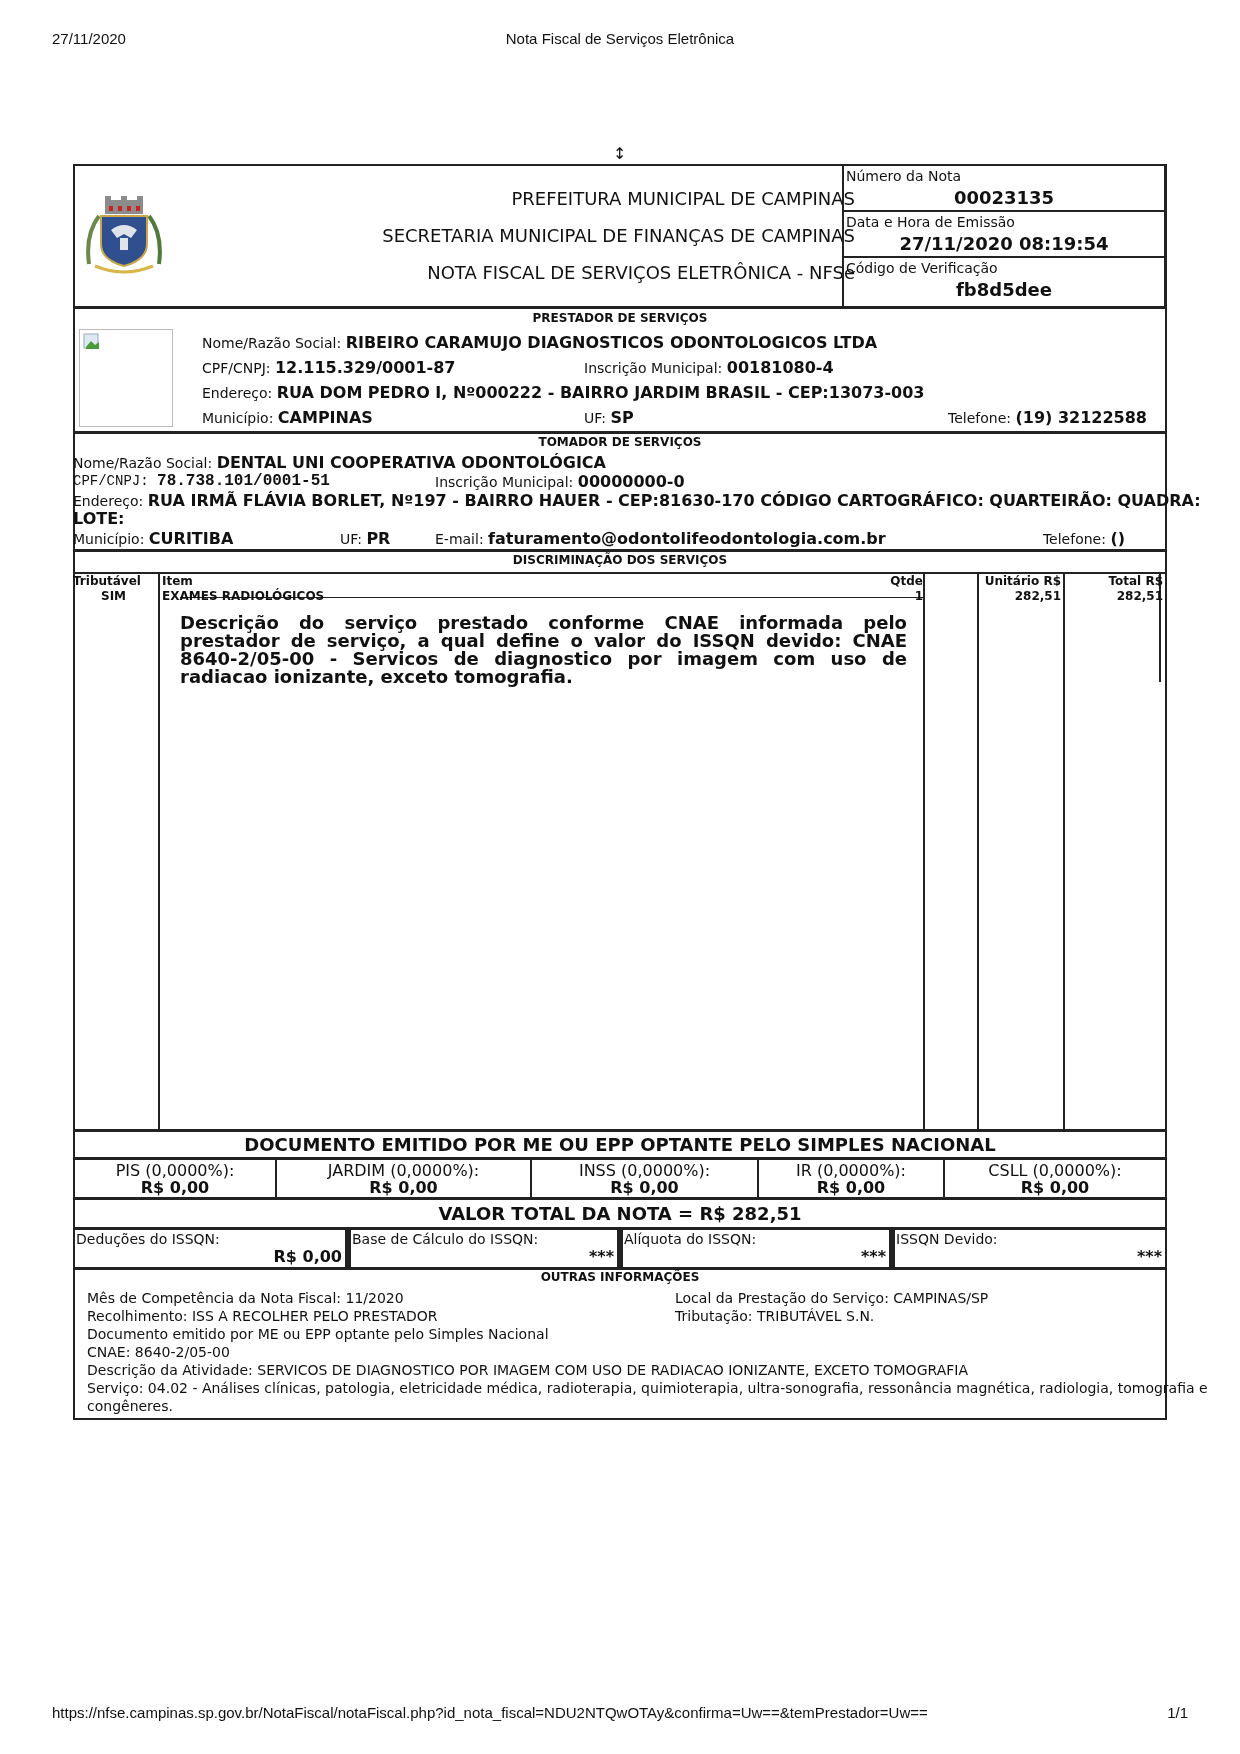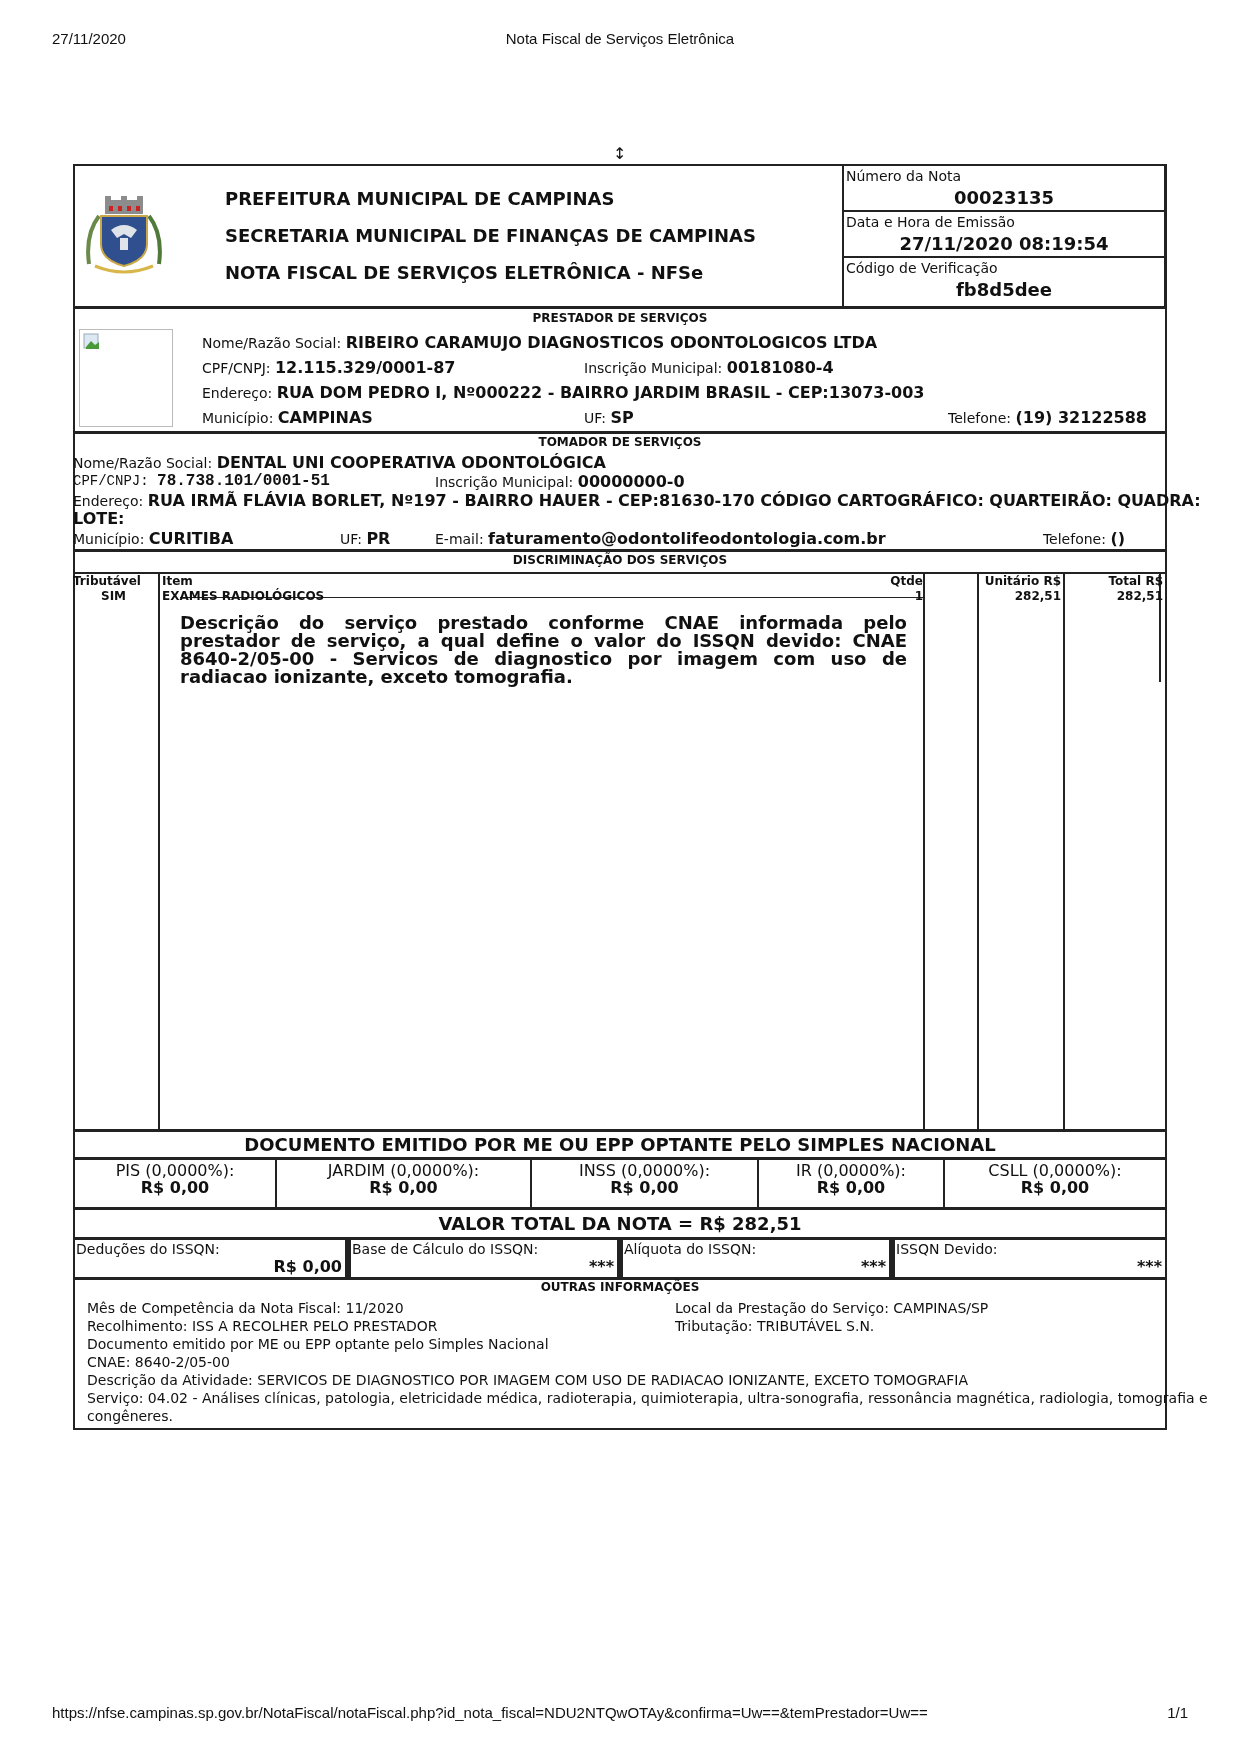--- a/index.html
+++ b/index.html
@@ -10,21 +10,21 @@
   .browser-footer { position: absolute; top: 1704px; left: 0; width: 1240px; font-family: "Liberation Sans", sans-serif; font-size: 15px; }
   .browser-footer .url { position: absolute; left: 52px; }
   .browser-footer .page { position: absolute; right: 52px; }
   .resize-mark { position: absolute; left: 613px; top: 144px; font-size: 16px; }
 
   .sheet { position: absolute; left: 73px; top: 164px; width: 1094px; }
 
   
   .hdr { position: relative; height: 145px; border: 2px solid #222; border-bottom: 3px solid #222; box-sizing: border-box; }
   .coat { position: absolute; left: 6px; top: 28px; width: 86px; height: 84px; }
-  .hdr-titles { position: absolute; left: 150px; width: 630px; top: 22px; text-align: left; font-weight: bold; }
+  .hdr-titles { position: absolute; left: 150px; width: 630px; top: 22px; text-align: right; font-weight: normal; }
   .hdr-titles div { font-size: 18px; margin-bottom: 16px; }
   .hdr-right { position: absolute; right: -2px; top: -2px; width: 325px; height: 145px; border: 2px solid #222; box-sizing: border-box; border-right-width: 3px; }
   .hdr-cell { height: 46px; border-bottom: 2px solid #222; position: relative; box-sizing: border-box; }
   .hdr-cell:last-child { border-bottom: none; }
   .hdr-cell .lbl { position: absolute; left: 2px; top: 2px; font-size: 14px; }
   .hdr-cell .val { position: absolute; left: 0; right: 0; top: 21px; text-align: center; font-weight: bold; font-size: 18px; }
 
   
   .prest { position: relative; height: 125px; border-left: 2px solid #222; border-right: 2px solid #222; border-bottom: 3px solid #222; box-sizing: border-box; font-size: 14px; }
   .sec-title { text-align: center; font-weight: bold; font-size: 12px; }
@@ -37,21 +37,21 @@
   
   .tom { position: relative; height: 118px; border-left: 2px solid #222; border-right: 2px solid #222; border-bottom: 3px solid #222; box-sizing: border-box; font-size: 14px; }
 
   
   .serv { position: relative; height: 580px; border-left: 2px solid #222; border-right: 2px solid #222; border-bottom: 3px solid #222; box-sizing: border-box; font-size: 12px; }
   .vline { position: absolute; top: 20px; bottom: 0; width: 2px; background: #222; }
   .hline { position: absolute; height: 2px; background: #222; }
   .desc { position: absolute; left: 105px; width: 727px; top: 62px; font-weight: bold; font-size: 18px; text-align: justify; line-height: 18px; }
 
   .simples { height: 28px; border-left: 2px solid #222; border-right: 2px solid #222; border-bottom: 3px solid #222; box-sizing: border-box; text-align: center; font-weight: bold; font-size: 18px; line-height: 26px; }
-  .taxes { display: flex; height: 50px; border-left: 2px solid #222; border-right: 2px solid #222; border-bottom: 3px solid #222; box-sizing: border-box; }
+  .taxes { display: flex; height: 40px; border-left: 2px solid #222; border-right: 2px solid #222; border-bottom: 3px solid #222; box-sizing: border-box; }
   .tax { text-align: center; font-size: 16px; line-height: 17px; padding-top: 2px; box-sizing: border-box; border-right: 2px solid #222; }
   .tax:last-child { border-right: none; }
   .tax .v { font-weight: bold; }
   .total { height: 30px; border-left: 2px solid #222; border-right: 2px solid #222; border-bottom: 3px solid #222; box-sizing: border-box; text-align: center; font-weight: bold; font-size: 18px; line-height: 28px; }
   .iss { display: flex; height: 40px; border-left: 2px solid #222; border-right: 2px solid #222; border-bottom: 3px solid #222; box-sizing: border-box; }
   .iss-cell { position: relative; border: 3px solid #222; border-top: none; border-bottom: none; box-sizing: border-box; font-size: 14px; }
   .iss-cell .l { position: absolute; left: 1px; top: 1px; }
   .iss-cell .v { position: absolute; right: 3px; bottom: 1px; font-weight: bold; font-size: 16px; }
   .outras { position: relative; height: 150px; border-left: 2px solid #222; border-right: 2px solid #222; border-bottom: 2px solid #222; box-sizing: border-box; font-size: 14px; }
   .outras .line { position: absolute; left: 12px; white-space: nowrap; }

